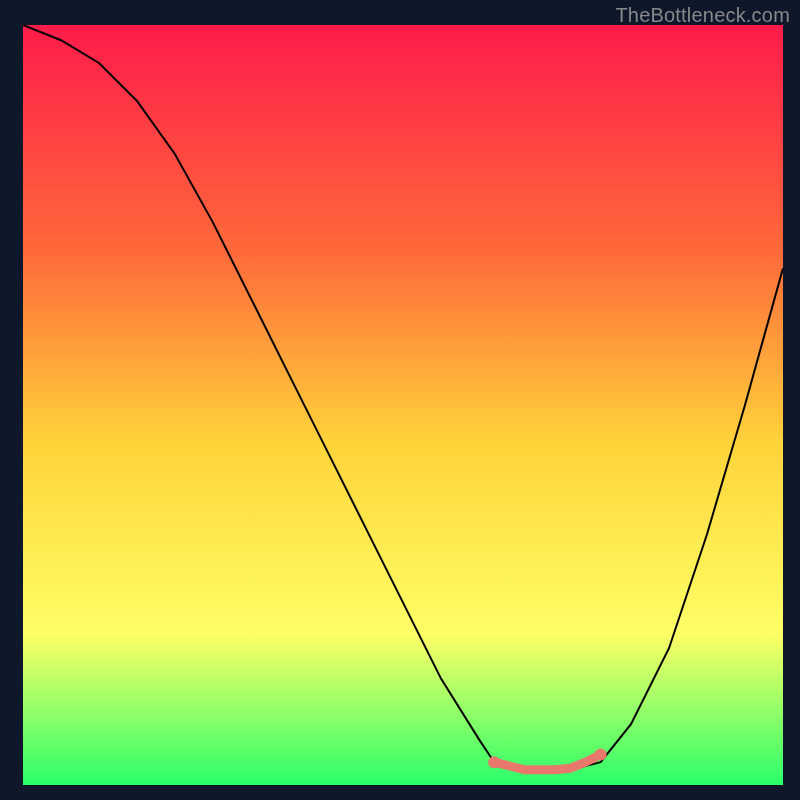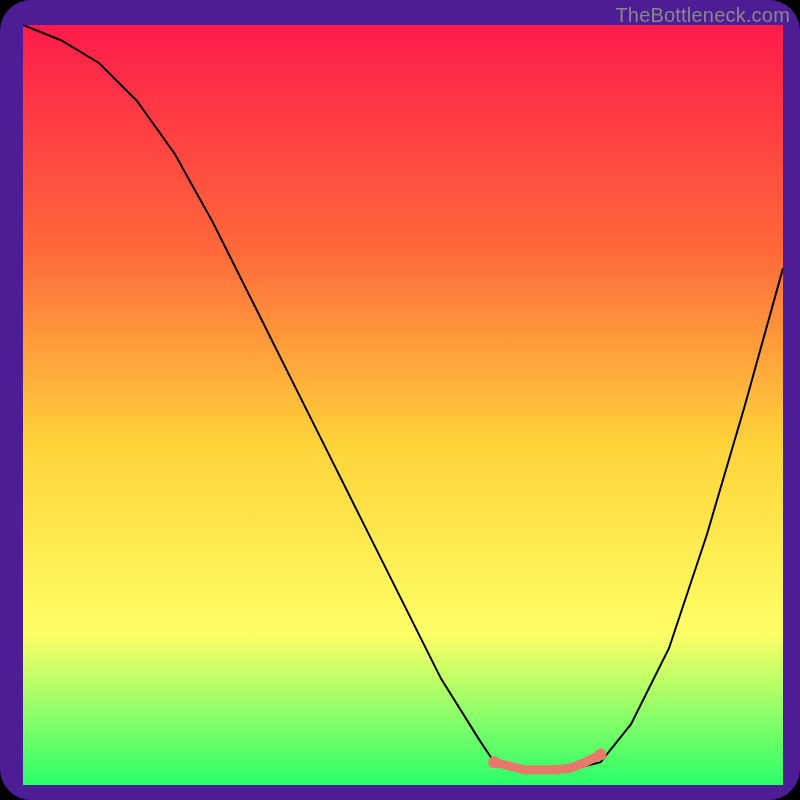--- a/index.html
+++ b/index.html
@@ -8,22 +8,21 @@
     width: 800px;
     height: 800px;
     overflow: hidden;
     background: #000;
     font-family: Arial, Helvetica, sans-serif;
   }
   .wrap {
     position: relative;
     width: 800px;
     height: 800px;
-    background: #4c1d95;
-    border-radius: 31px;
+    background: #0f172a;
   }
   .watermark {
     position: absolute;
     top: 4px;
     right: 10px;
     color: #888;
     font-size: 20px;
     font-weight: 500;
     letter-spacing: 0.2px;
     z-index: 5;

